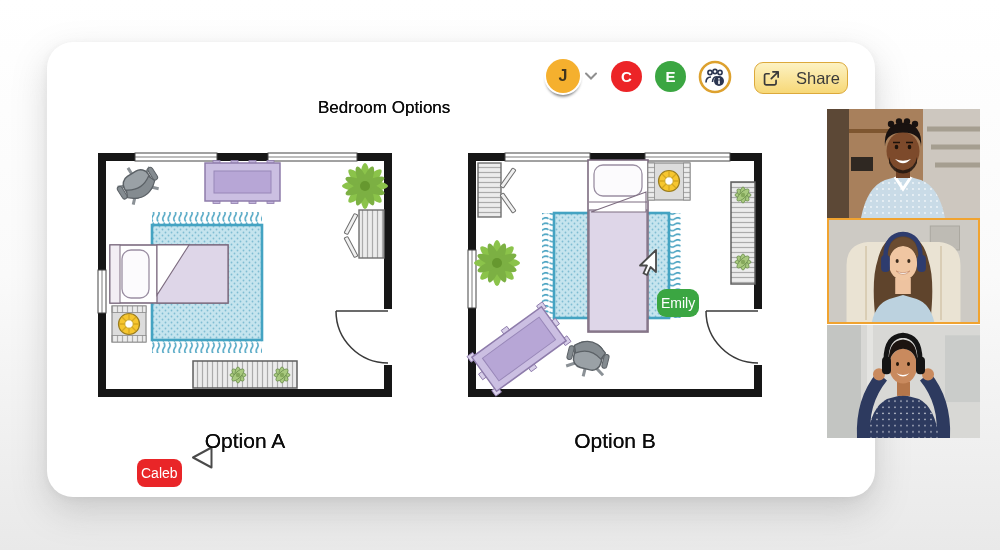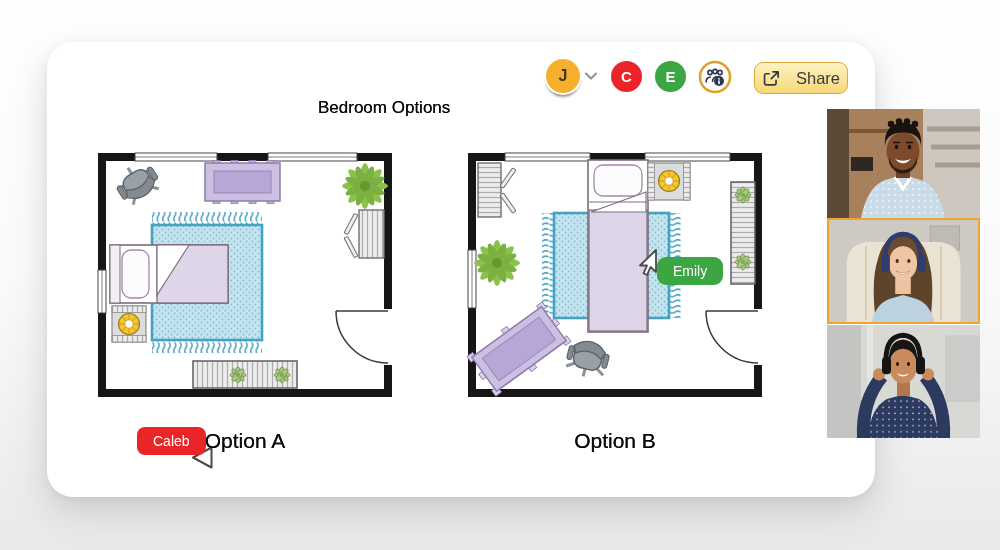--- a/index.html
+++ b/index.html
@@ -21,21 +21,21 @@
   #avatar-e{left:655px;top:61px;width:31px;height:31px;background:#3BA642;color:#fff;font-size:15px;}
   .chevron{position:absolute;left:584px;top:71px;}
   .collab-btn{position:absolute;left:698px;top:60px;width:34px;height:34px;cursor:pointer;background:none;border:none;padding:0;}
   .share-btn{position:absolute;left:754px;top:62px;width:94px;height:32px;border-radius:9px;
     background:linear-gradient(180deg,#FDF2C2,#F7D877);border:1.5px solid #DCA93B;
     display:flex;align-items:center;justify-content:center;gap:15px;font-size:16.5px;color:#3a3a3a;
     font-family:"Liberation Sans",sans-serif;cursor:pointer;}
   .room{position:absolute;width:300px;height:250px;}
   #room-a{left:95px;top:150px;}
   #room-b{left:465px;top:150px;}
-  .cursor-label{position:absolute;color:#fff;font-size:14px;border-radius:8px;padding:6px 16px;}
+  .cursor-label{position:absolute;color:#fff;font-size:14px;border-radius:8px;padding:6px 4px;margin-top:32px;}
   #caleb-label{left:137px;top:427px;background:#E92528;}
   #emily-label{left:657px;top:257px;background:#3BA642;border-radius:9px;}
   .cursor-arrow{position:absolute;}
   #caleb-arrow{left:190px;top:444px;}
   #emily-arrow{left:632px;top:248px;}
   .video-tile{position:absolute;left:827px;width:153px;overflow:hidden;background:#ccc;cursor:pointer;}
   #tile-1{top:109px;height:109px;border-bottom:1.5px solid #fff;}
   #tile-2{top:218px;height:106px;border:2px solid #F0A330;box-sizing:border-box;}
   #tile-3{top:324px;height:113px;border-top:1.5px solid #fff;}
   .video-tile svg{display:block;width:100%;height:100%;}

